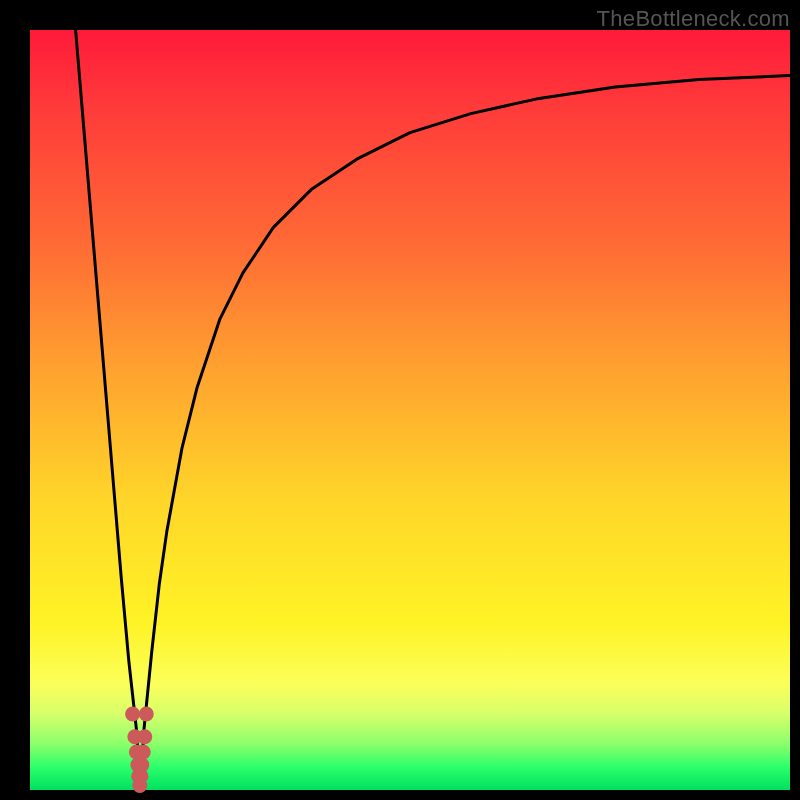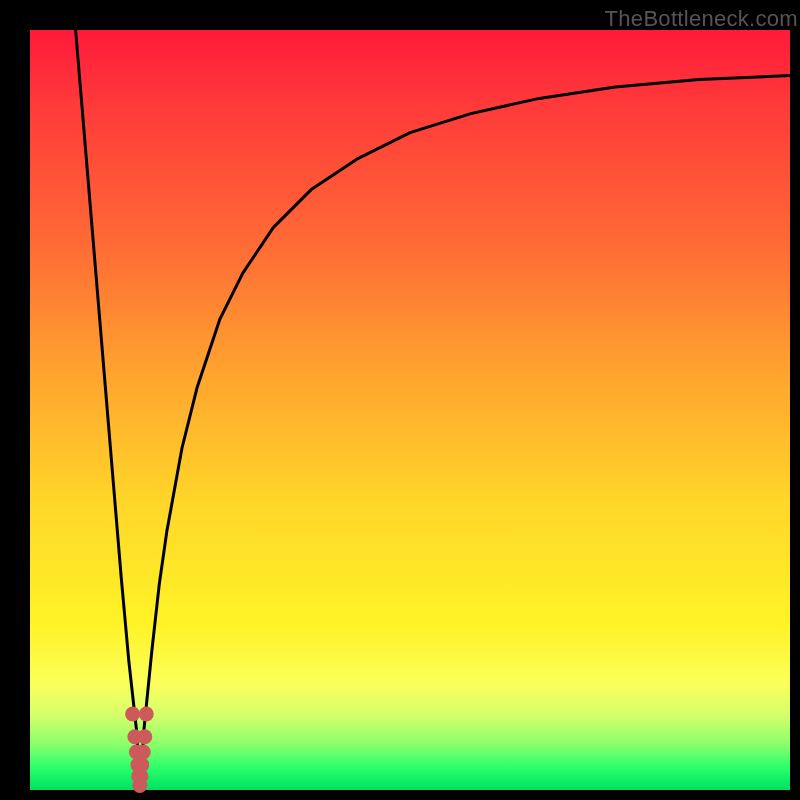--- a/index.html
+++ b/index.html
@@ -34,21 +34,21 @@
       #fbff5a 86%,
       #d6ff6b 90%,
       #8aff6b 94%,
       #2bff6b 97%,
       #00e060 100%
     );
   }
   .watermark {
     position: absolute;
     top: 6px;
-    right: 2px;
+    right: 10px;
     color: #555;
     font-size: 22px;
     letter-spacing: 0.3px;
     font-weight: 400;
     user-select: none;
   }
   svg.curve {
     position: absolute;
     left: 0;
     top: 0;

